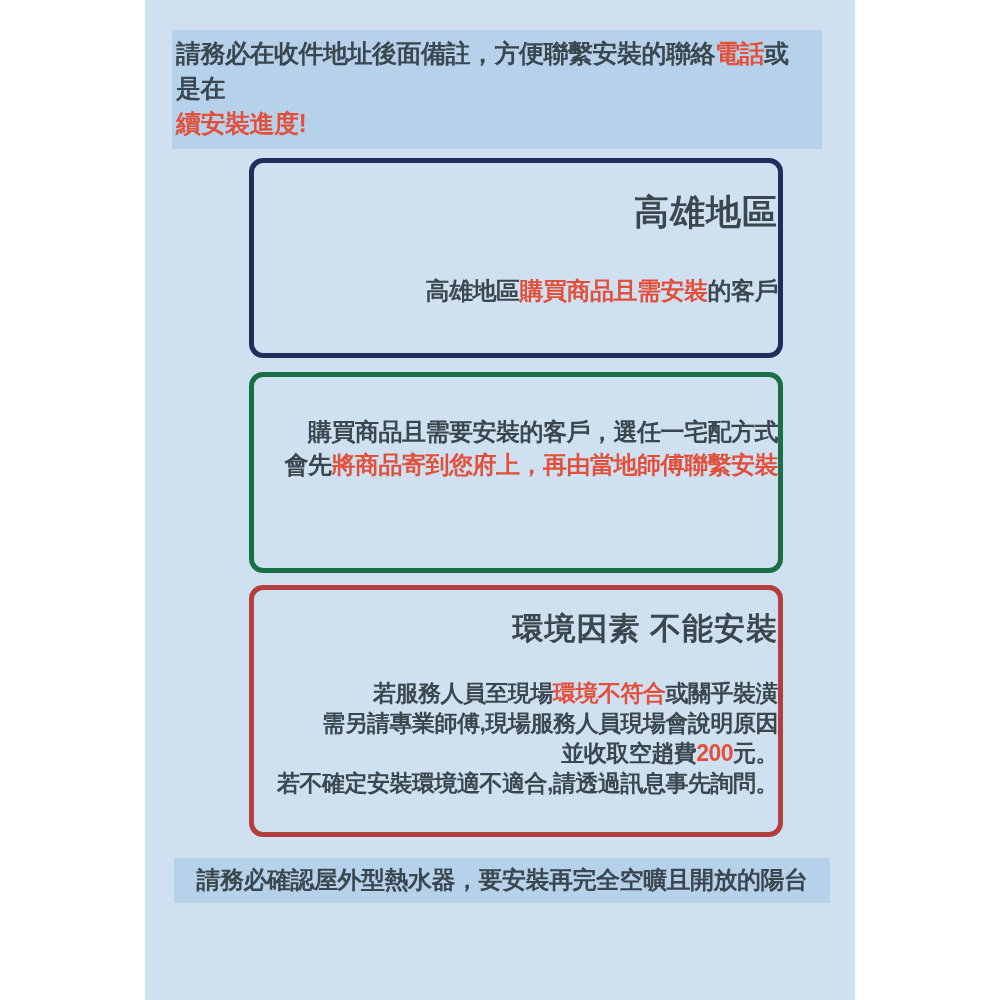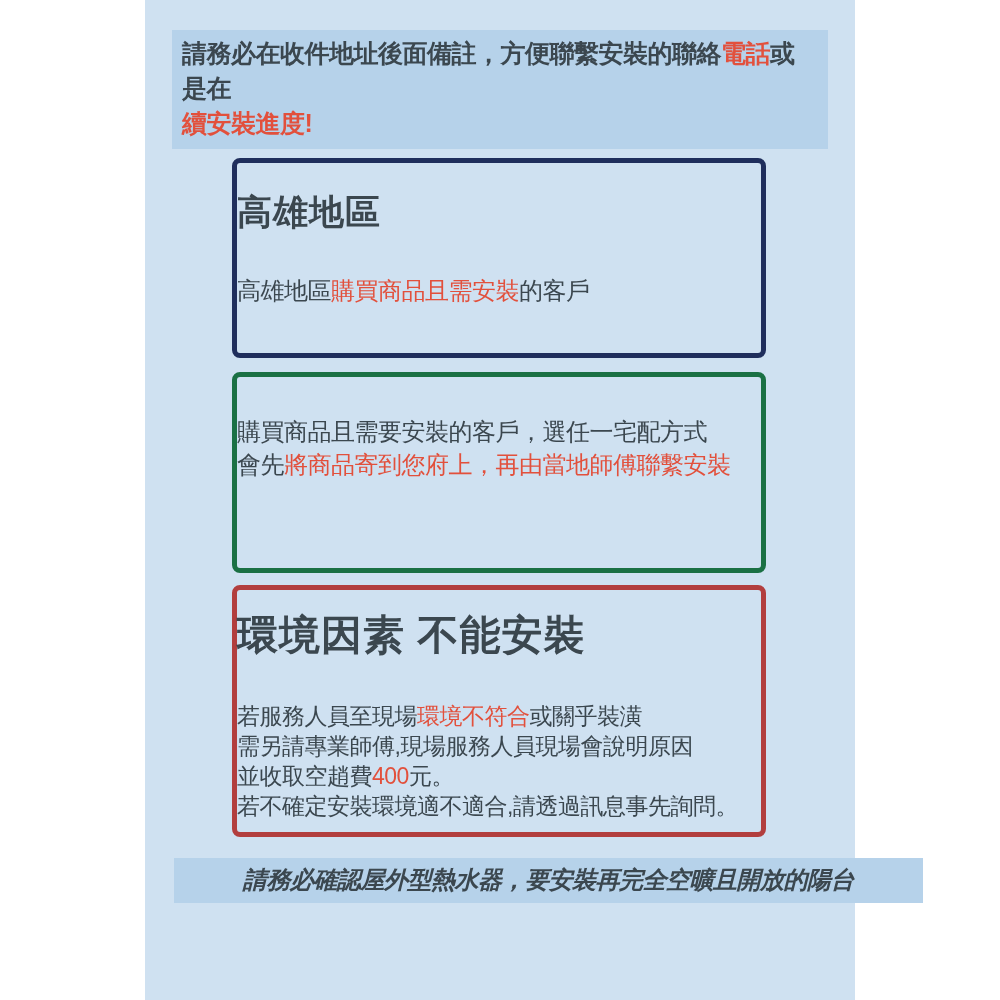--- a/index.html
+++ b/index.html
@@ -15,57 +15,56 @@
     background:#cfe1f1;
   }
   .note{
     position:absolute;
     background:#b6d2ea;
     color:#3b474f;
     font-weight:600;
   }
   .top-note{
     left:27px;top:30px;width:636px;
-    padding:6px 10px 8px 10px;
+    padding:6px 10px 8px 4px;
     font-size:25px;line-height:35px;
     text-align:left;
     letter-spacing:-0.5px;
   }
   .bottom-note{
-    left:29px;top:858px;width:749px;
+    left:29px;top:858px;width:656px;
     padding:5px 0 6px 0;
     font-size:24px;line-height:34px;
     text-align:center;
     letter-spacing:-0.5px;
-    font-style:italic;
   }
   .box{
-    position:absolute;left:87px;width:524px;
+    position:absolute;left:104px;width:524px;
     border:5px solid #000;
-    border-radius:8px;
-    text-align:left;
+    border-radius:14px;
+    text-align:right;
     color:#3b474f;
     background:transparent;
   }
   .box-blue{top:158px;height:190px;border-color:#1f2e5c;}
   .box-green{top:372px;height:191px;border-color:#1a7044;}
   .box-red{top:585px;height:242px;border-color:#b23e3e;}
   .box-title{
     font-size:35px;font-weight:bold;
     margin-top:26px;
     letter-spacing:1px;
   }
-  .box-red .box-title{font-size:41px;margin-top:18px;}
+  .box-red .box-title{font-size:31px;margin-top:18px;}
   .box-body{
-    font-size:24px;line-height:33px;font-weight:400;
+    font-size:24px;line-height:33px;font-weight:700;
     margin-top:38px;
     letter-spacing:-0.5px;
   }
   .box-red .box-body{
-    font-size:23px;line-height:30px;margin-top:38px;
+    font-size:23px;line-height:30px;margin-top:28px;
   }
   .red{color:#e2503c;}
 </style>
 </head>
 <body>
 
 <div class="page">
   <div class="band">
 
     <div class="note top-note">
@@ -85,21 +84,21 @@
           <div><span>購買商品且需要安裝的客戶，選任一宅配方式</span></div>
           <div><span>會先</span><span class="red">將商品寄到您府上，再由當地師傅聯繫安裝</span></div>
         </div>
     </div>
 
     <div class="box box-red">
       <div class="box-title">環境因素 不能安裝</div>
       <div class="box-body">
           <div><span>若服務人員至現場</span><span class="red">環境不符合</span><span>或關乎裝潢</span></div>
           <div><span>需另請專業師傅,現場服務人員現場會說明原因</span></div>
-          <div><span>並收取空趙費</span><span class="red">400</span><span>元。</span></div>
+          <div><span>並收取空趙費</span><span class="red">200</span><span>元。</span></div>
           <div><span>若不確定安裝環境適不適合,請透過訊息事先詢問。</span></div>
         </div>
     </div>
 
     <div class="note bottom-note">
         <div><span>請務必確認屋外型熱水器，要安裝再完全空曠且開放的陽台</span></div>
       </div>
 
   </div>
 </div>

